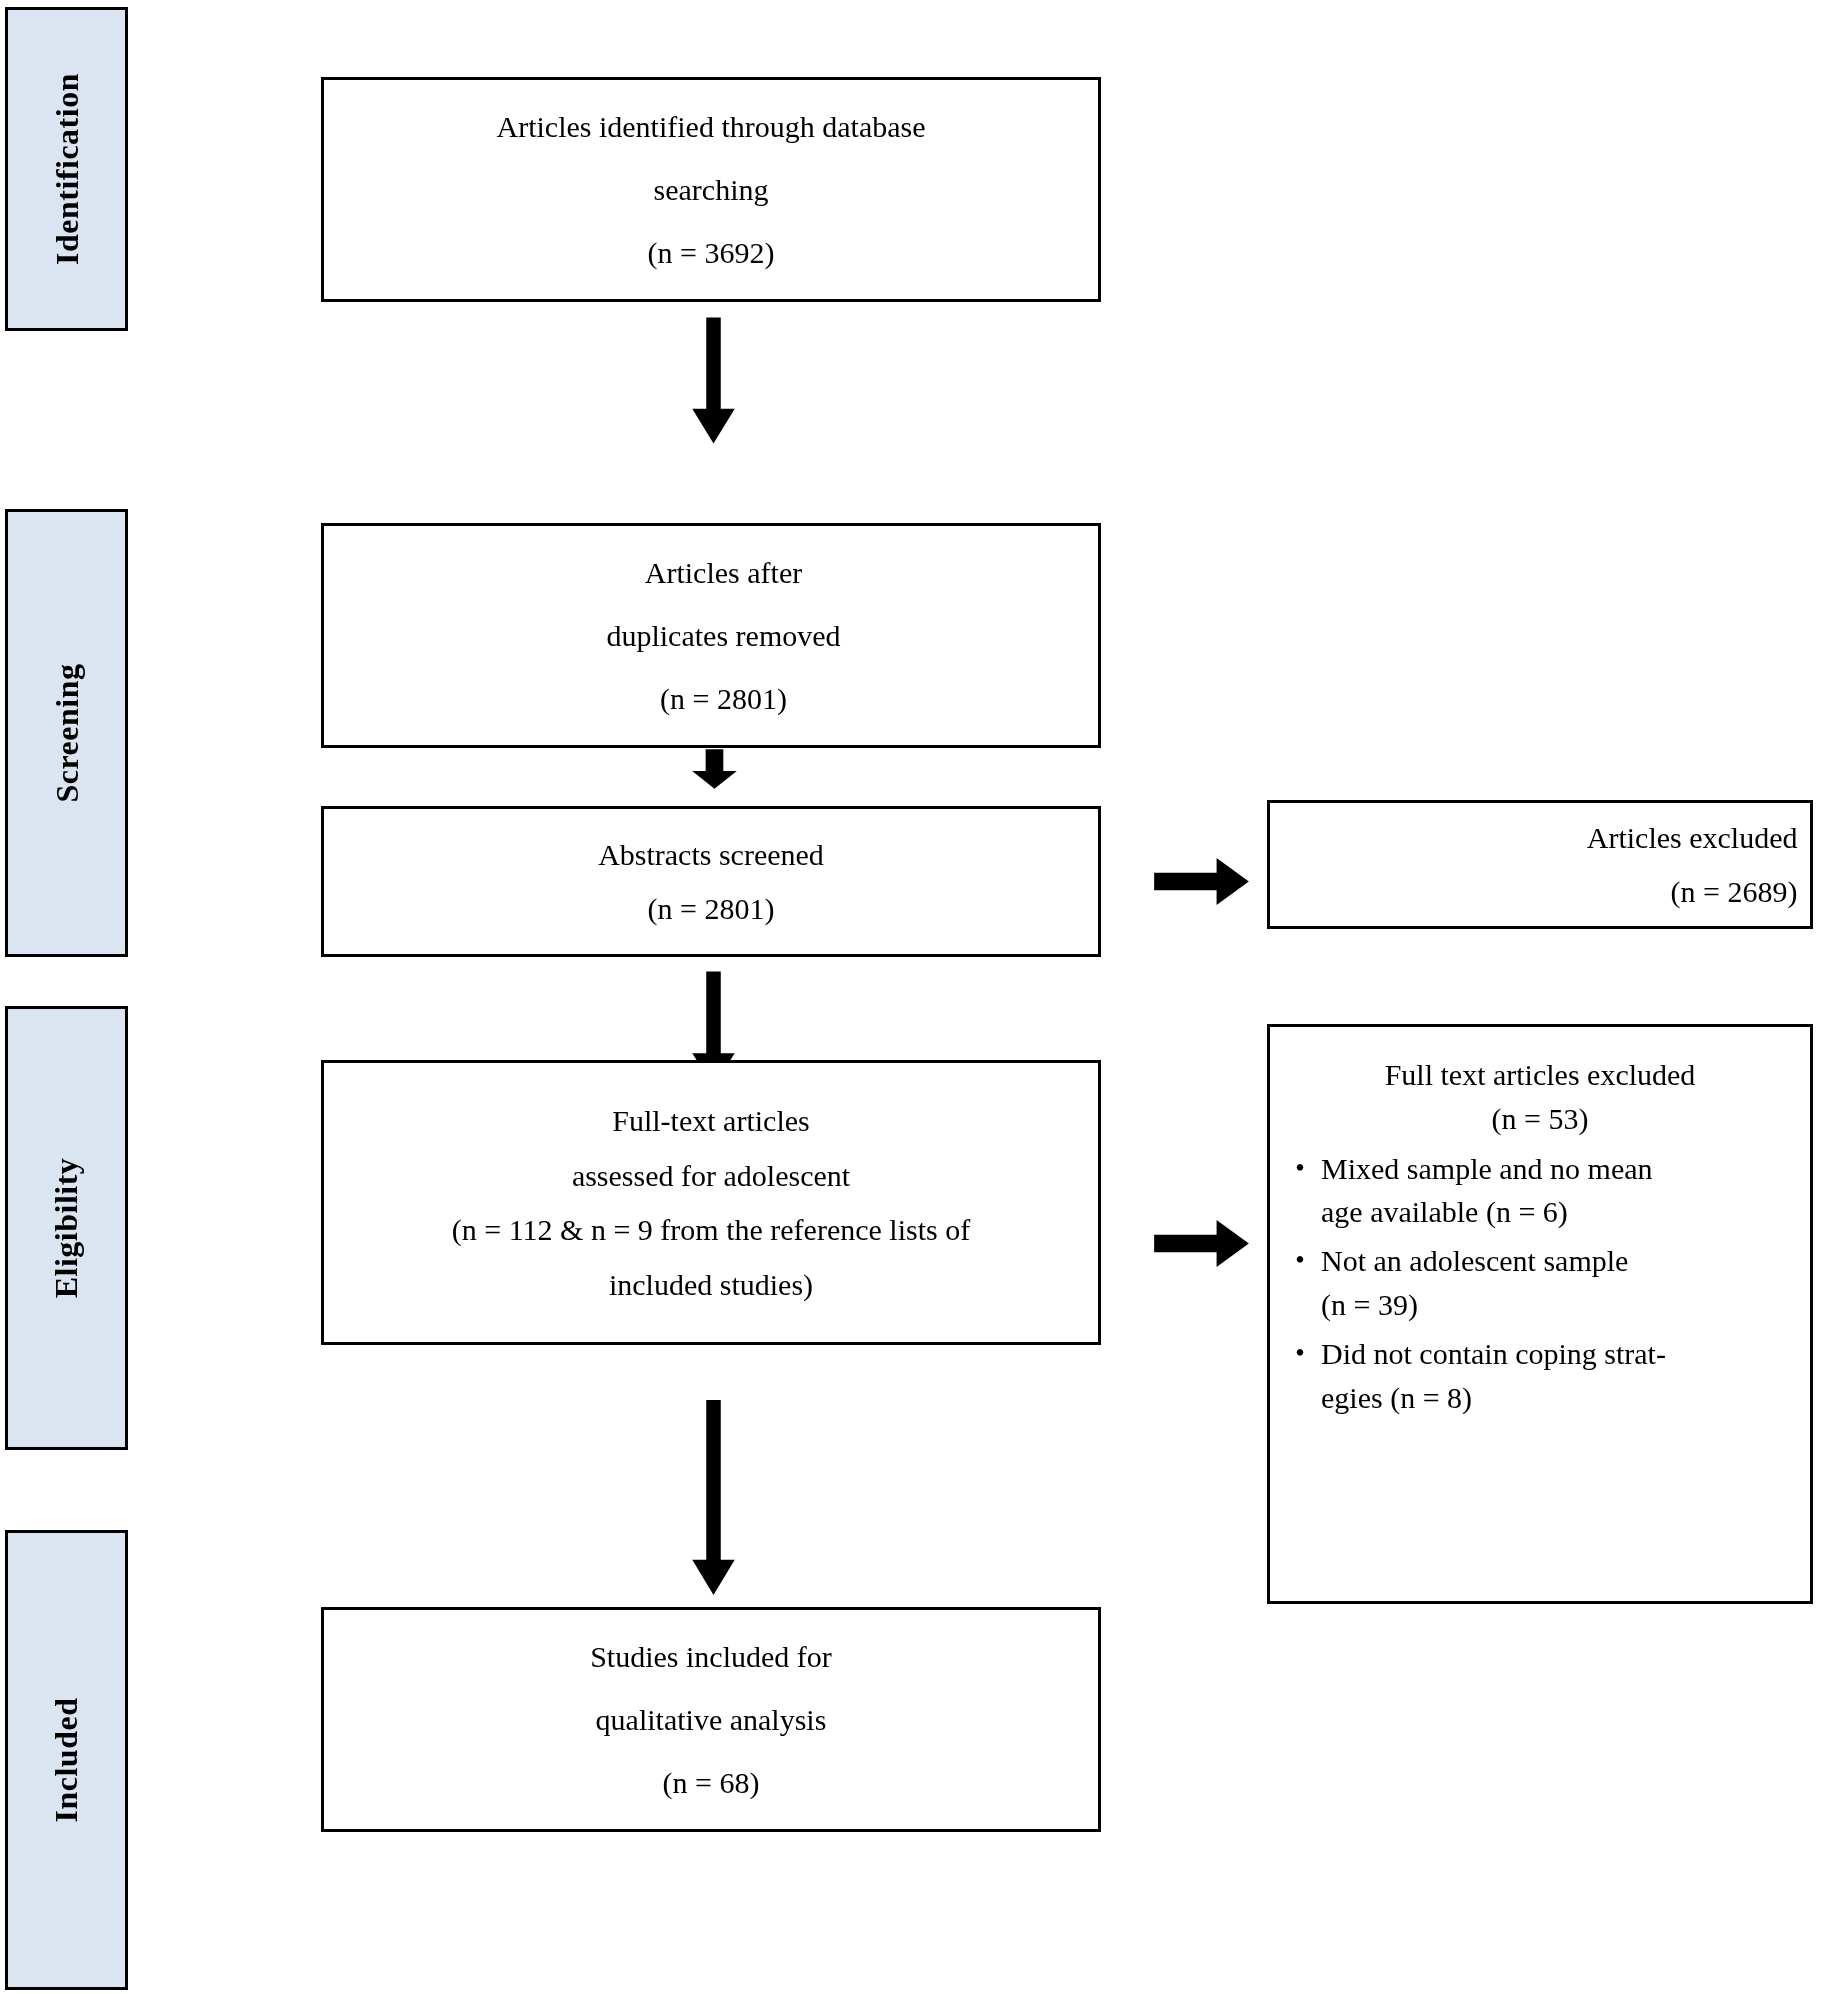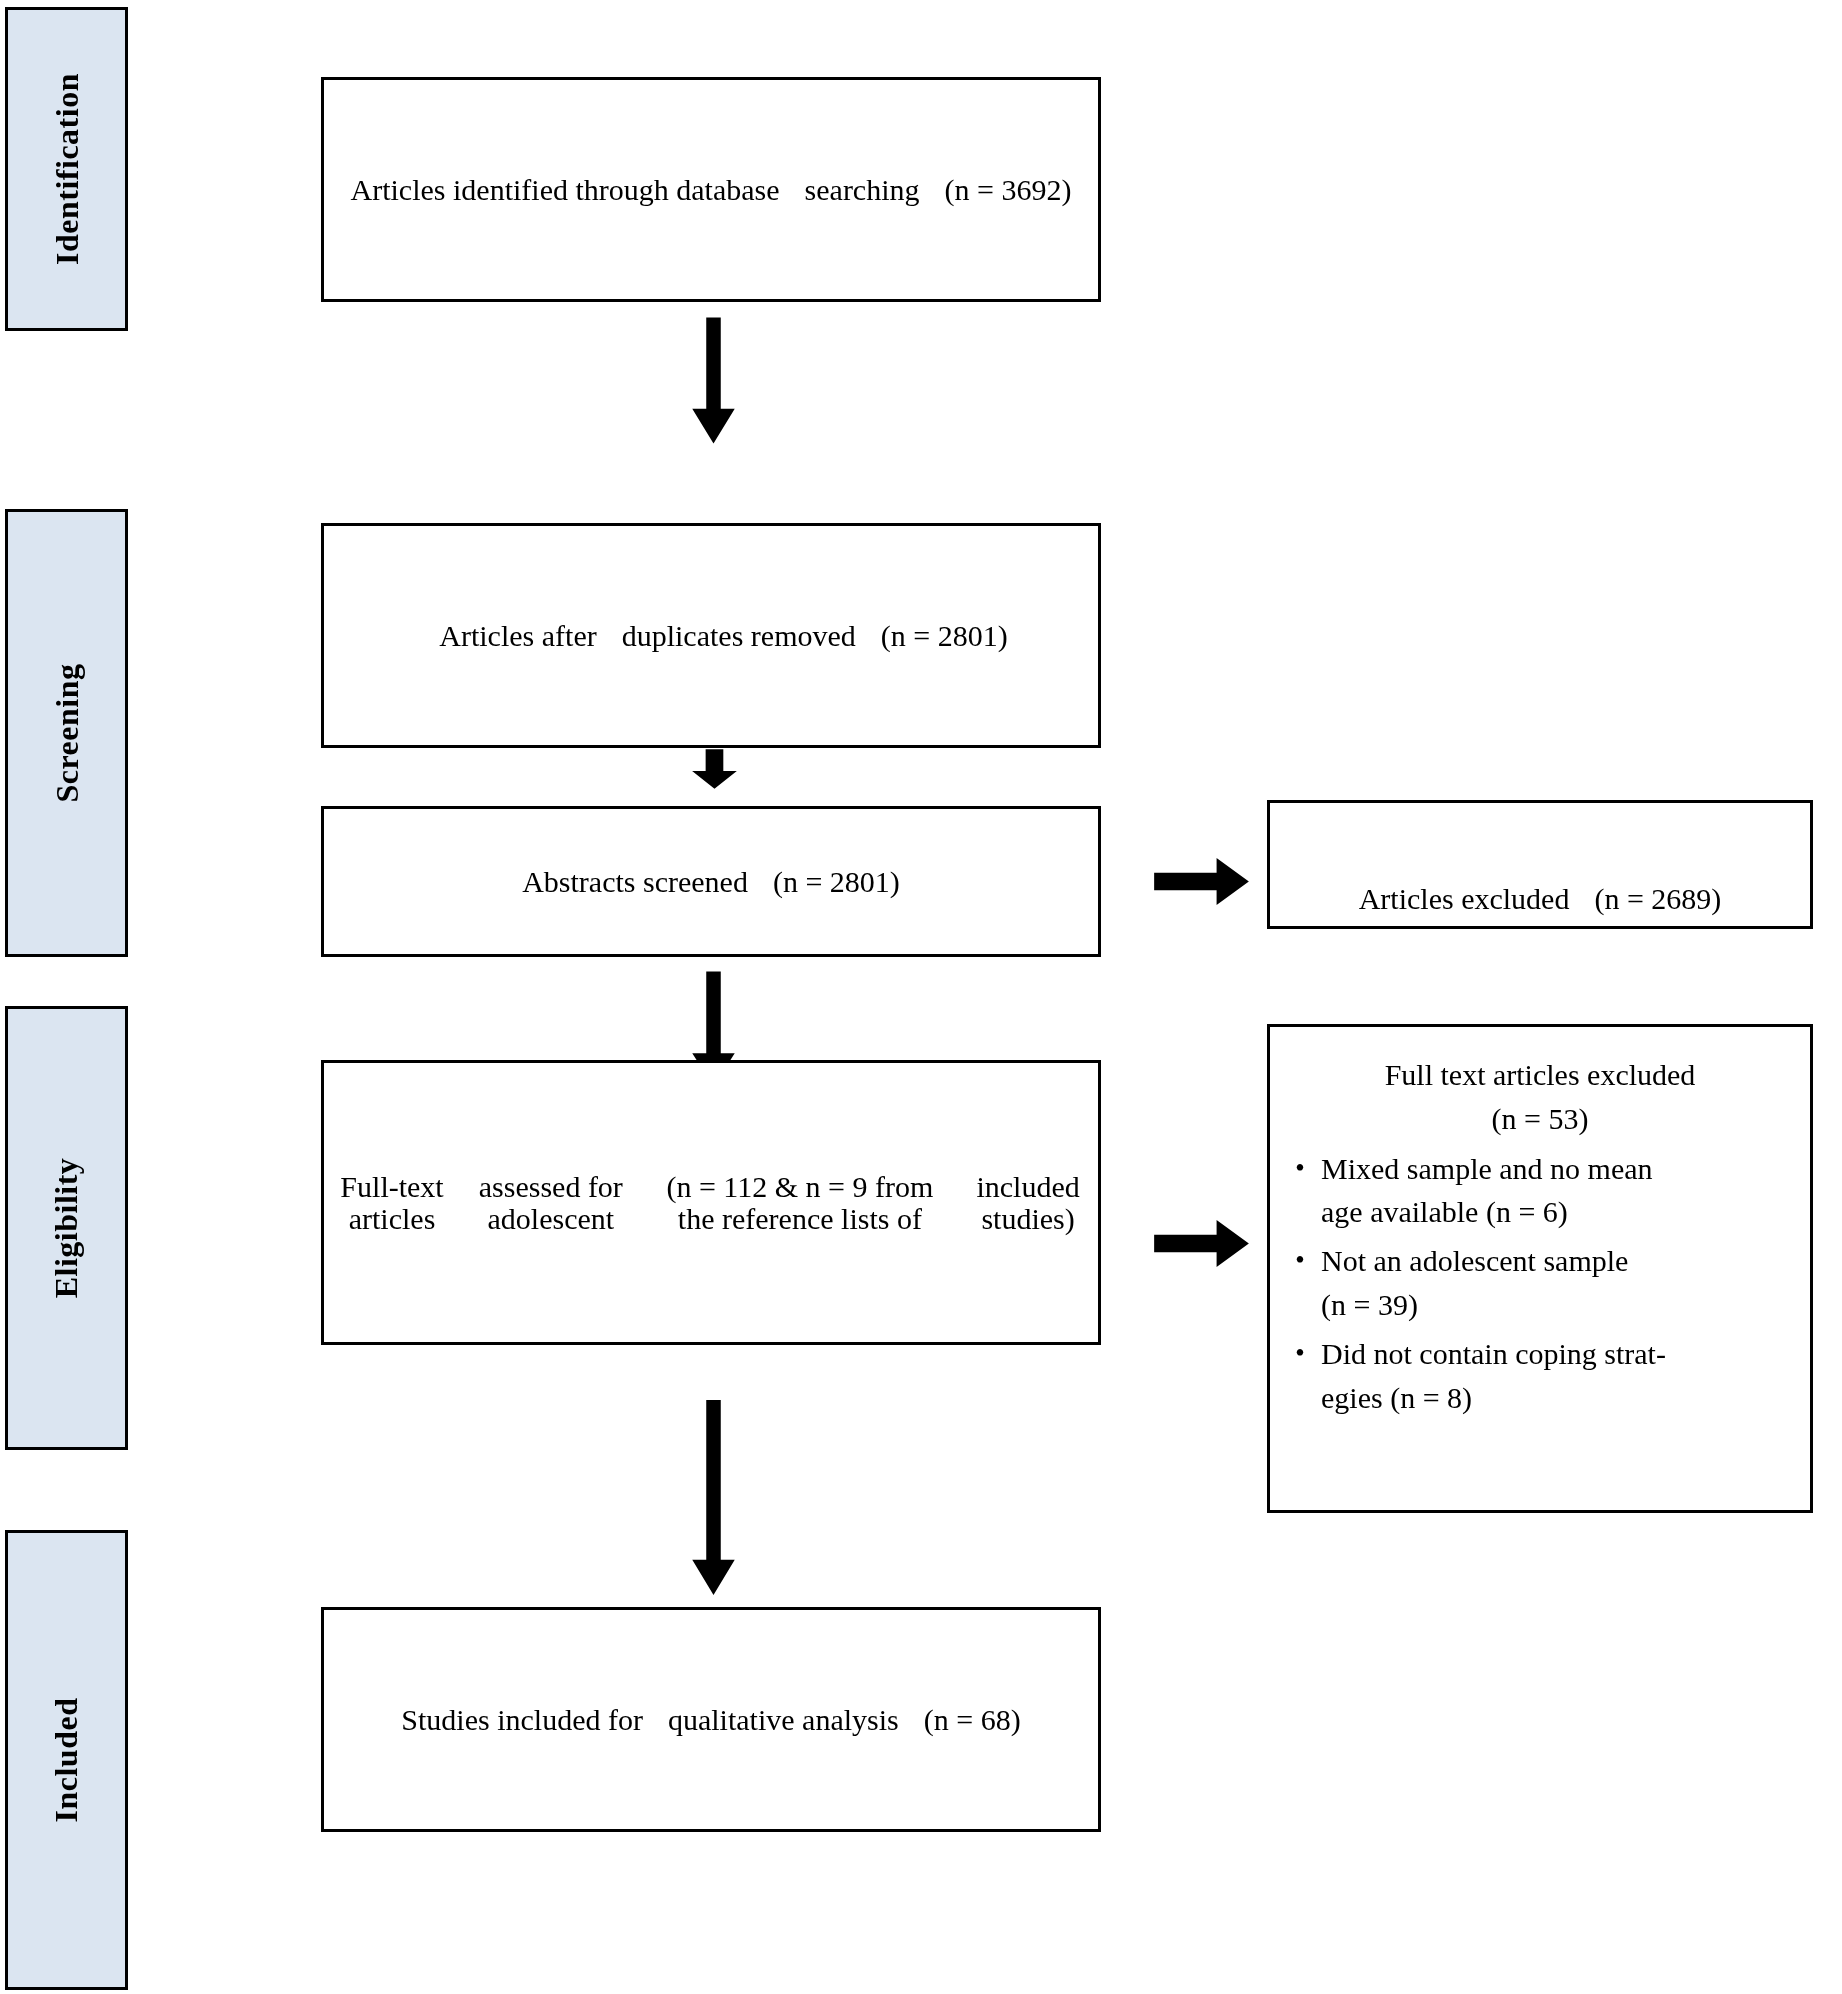--- a/index.html
+++ b/index.html
@@ -26,21 +26,21 @@
     letter-spacing:0.5px;
     line-height:1;
   }
 
   
   .flow-box{
     position:absolute;
     background:#ffffff;
     border:3.1px solid #000000;
     box-sizing:border-box;
-    display:flex;flex-direction:row;
+    display:flex;flex-direction:column;
     align-items:center;justify-content:center;
     text-align:center;
     font-size:30px;
     line-height:1.05;
   }
   .flow-box .ln{display:block;padding:0 12.5px;}
   .gap-lg .ln{margin:15.7px 0;}
   .gap-md .ln{margin:11.5px 0;}
 
   
@@ -147,21 +147,21 @@
     <span class="ln">(n = 112 &amp; n = 9 from the reference lists of</span>
     <span class="ln">included studies)</span>
   </div>
 
   <div class="arrow" style="left:1154px;top:1218px;width:95px;height:51px;">
     <svg width="95" height="51" viewBox="0 0 182 98" xmlns="http://www.w3.org/2000/svg">
       <polygon points="0,32 120,32 120,4 182,49 120,94 120,66 0,66" fill="#000000"></polygon>
     </svg>
   </div>
 
-  <div class="excl-box" style="left:1267px;top:1024px;width:546px;height:489px;">
+  <div class="excl-box" style="left:1267px;top:1024px;width:546px;height:580px;">
     <span class="excl-head">
       <span class="ln">Full text articles excluded</span>
       <span class="ln">(n = 53)</span>
     </span>
     <ul class="excl-list">
       <li>
         <span class="bullet">•</span>
         <span class="txt">
           <span class="ln">Mixed sample and no mean</span>
           <span class="ln">age available (n = 6)</span>

